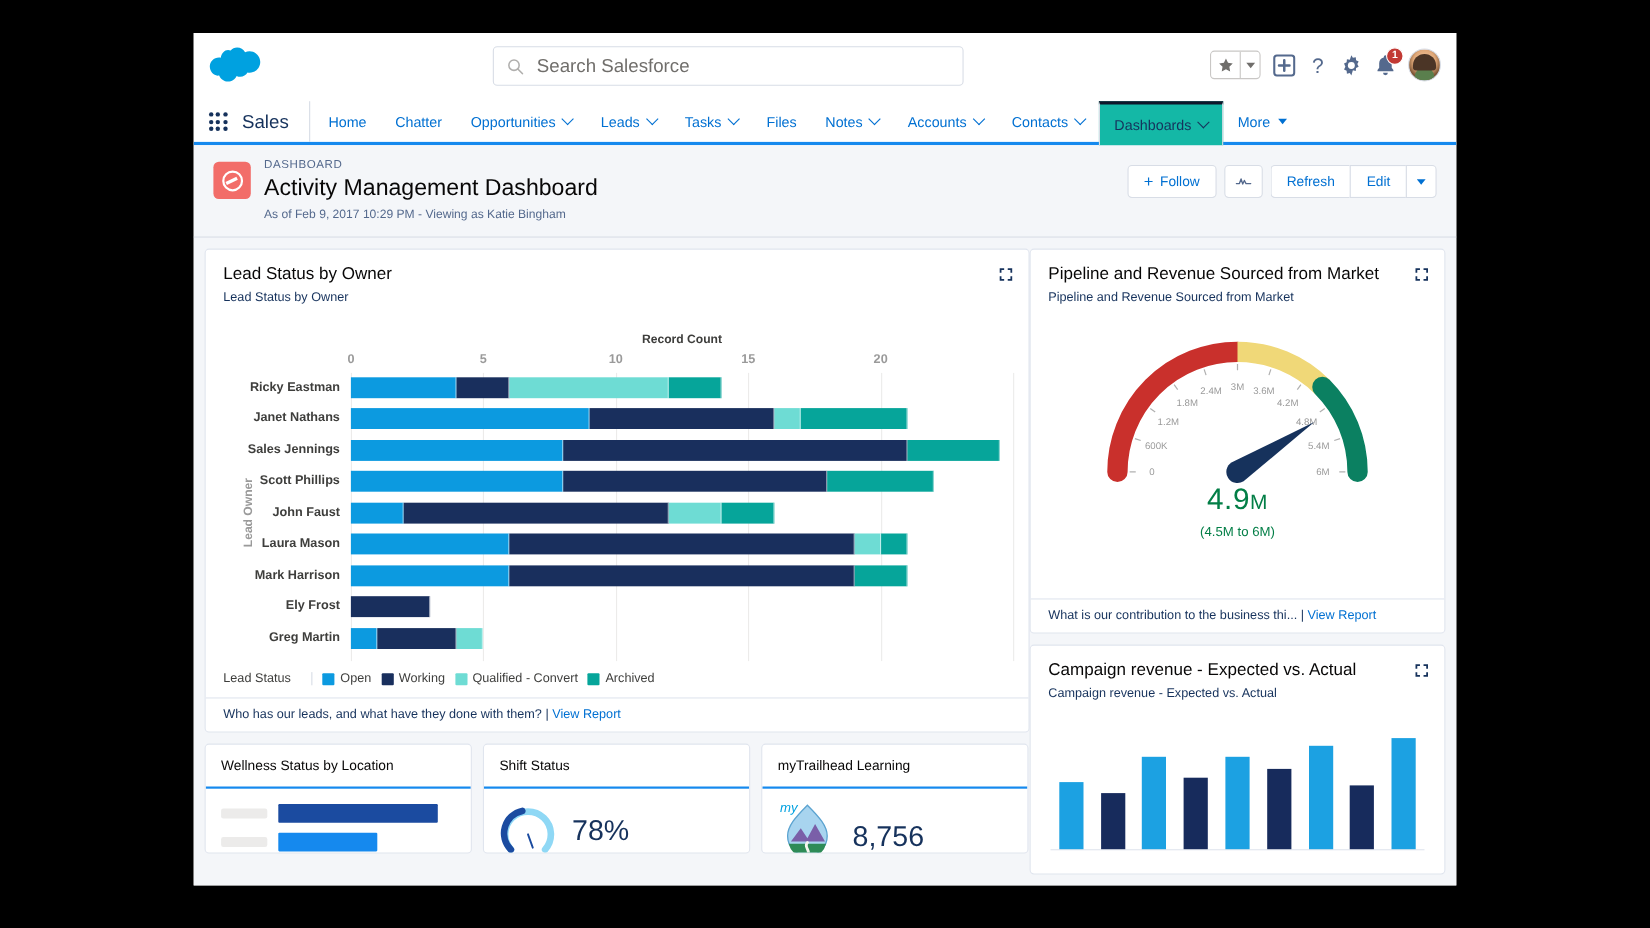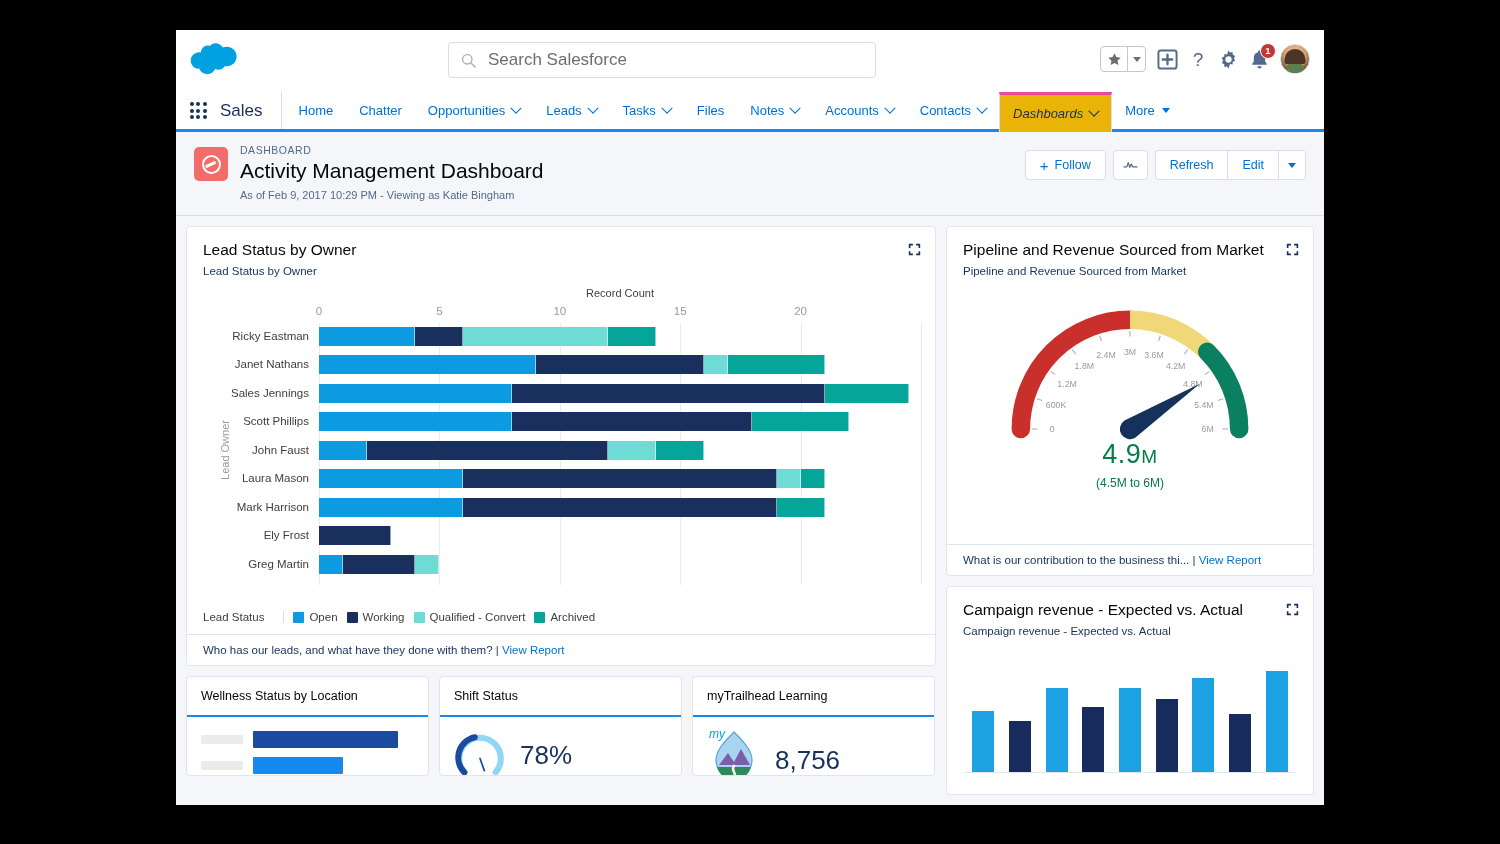--- a/index.html
+++ b/index.html
@@ -102,22 +102,22 @@
   }
   .navlist { display: flex; align-items: stretch; margin-left: 4px; }
   .navitem {
     display: flex; align-items: center; gap: 7px;
     padding: 0 13px; font-size: 13px; color: #0070d2;
     cursor: pointer; position: relative; white-space: nowrap;
   }
   .navitem.active {
     color: #16325c;
     border: 1px solid #d8dde6; border-bottom: none;
-    border-top: 3px solid #ec4899;
-    background: #eab308; margin-bottom: -3px; z-index: 2; font-style: italic;
+    border-top: 3px solid #0f172a;
+    background: #14b8a6; margin-bottom: -3px; z-index: 2;
   }
   .caret-dn {
     width: 0; height: 0;
     border-left: 4px solid transparent; border-right: 4px solid transparent;
     border-top: 5px solid currentColor;
   }
   .chev-dn {
     width: 8px; height: 8px;
     border-right: 1.7px solid currentColor; border-bottom: 1.7px solid currentColor;
     transform: rotate(45deg) translate(-2px,-2px);
@@ -165,21 +165,21 @@
   .btn-icon { padding: 0 9px; }
   .btngrp { display: flex; }
   .btngrp .btn { border-radius: 0; border-right-width: 0; }
   .btngrp .btn:first-child { border-radius: 4px 0 0 4px; }
   .btngrp .btn:last-child { border-radius: 0 4px 4px 0; border-right-width: 1px; }
   .plus-ic { font-size: 15px; line-height: 1; }
 
   
   .dashbody {
     background: #f4f6f9; padding: 10px;
-    display: flex; gap: 10px; height: calc(775px - 62px - 40px - 84px);
+    display: flex; height: calc(775px - 62px - 40px - 84px);
   }
   .col-left { width: 750px; display: flex; flex-direction: column; gap: 10px; }
   .col-right { flex: 1; display: flex; flex-direction: column; gap: 10px; }
 
   .card {
     background: #fff; border: 1px solid #e0e5ee; border-radius: 4px;
     position: relative;
   }
   .card-head { padding: 14px 16px 0 16px; }
   .card-title { font-size: 15.5px; color: #080707; font-weight: normal; line-height: 1.2; }
@@ -190,21 +190,21 @@
   }
   .card-foot {
     position: absolute; left: 0; right: 0; bottom: 0;
     border-top: 1px solid #e0e5ee;
     padding: 9px 16px; font-size: 11.5px; color: #16325c;
   }
   .card-foot a { color: #0070d2; text-decoration: none; }
 
   
   #leadcard { flex: 0 0 440px; }
-  .chart-area { position: relative; height: 330px; margin-top: 8px; }
+  .chart-area { position: relative; height: 330px; margin-top: 24px; font-weight: bold; }
   .axis-title {
     position: absolute; top: 2px; left: 0; right: 0;
     text-align: center; font-size: 11px; color: #3e3e3c;
   }
   .ylabel {
     position: absolute; left: 8px; top: 50%;
     transform: translateY(-50%) rotate(-90deg); transform-origin: center;
     font-size: 11px; color: #9a9a9a; white-space: nowrap;
   }
   .ytick {

